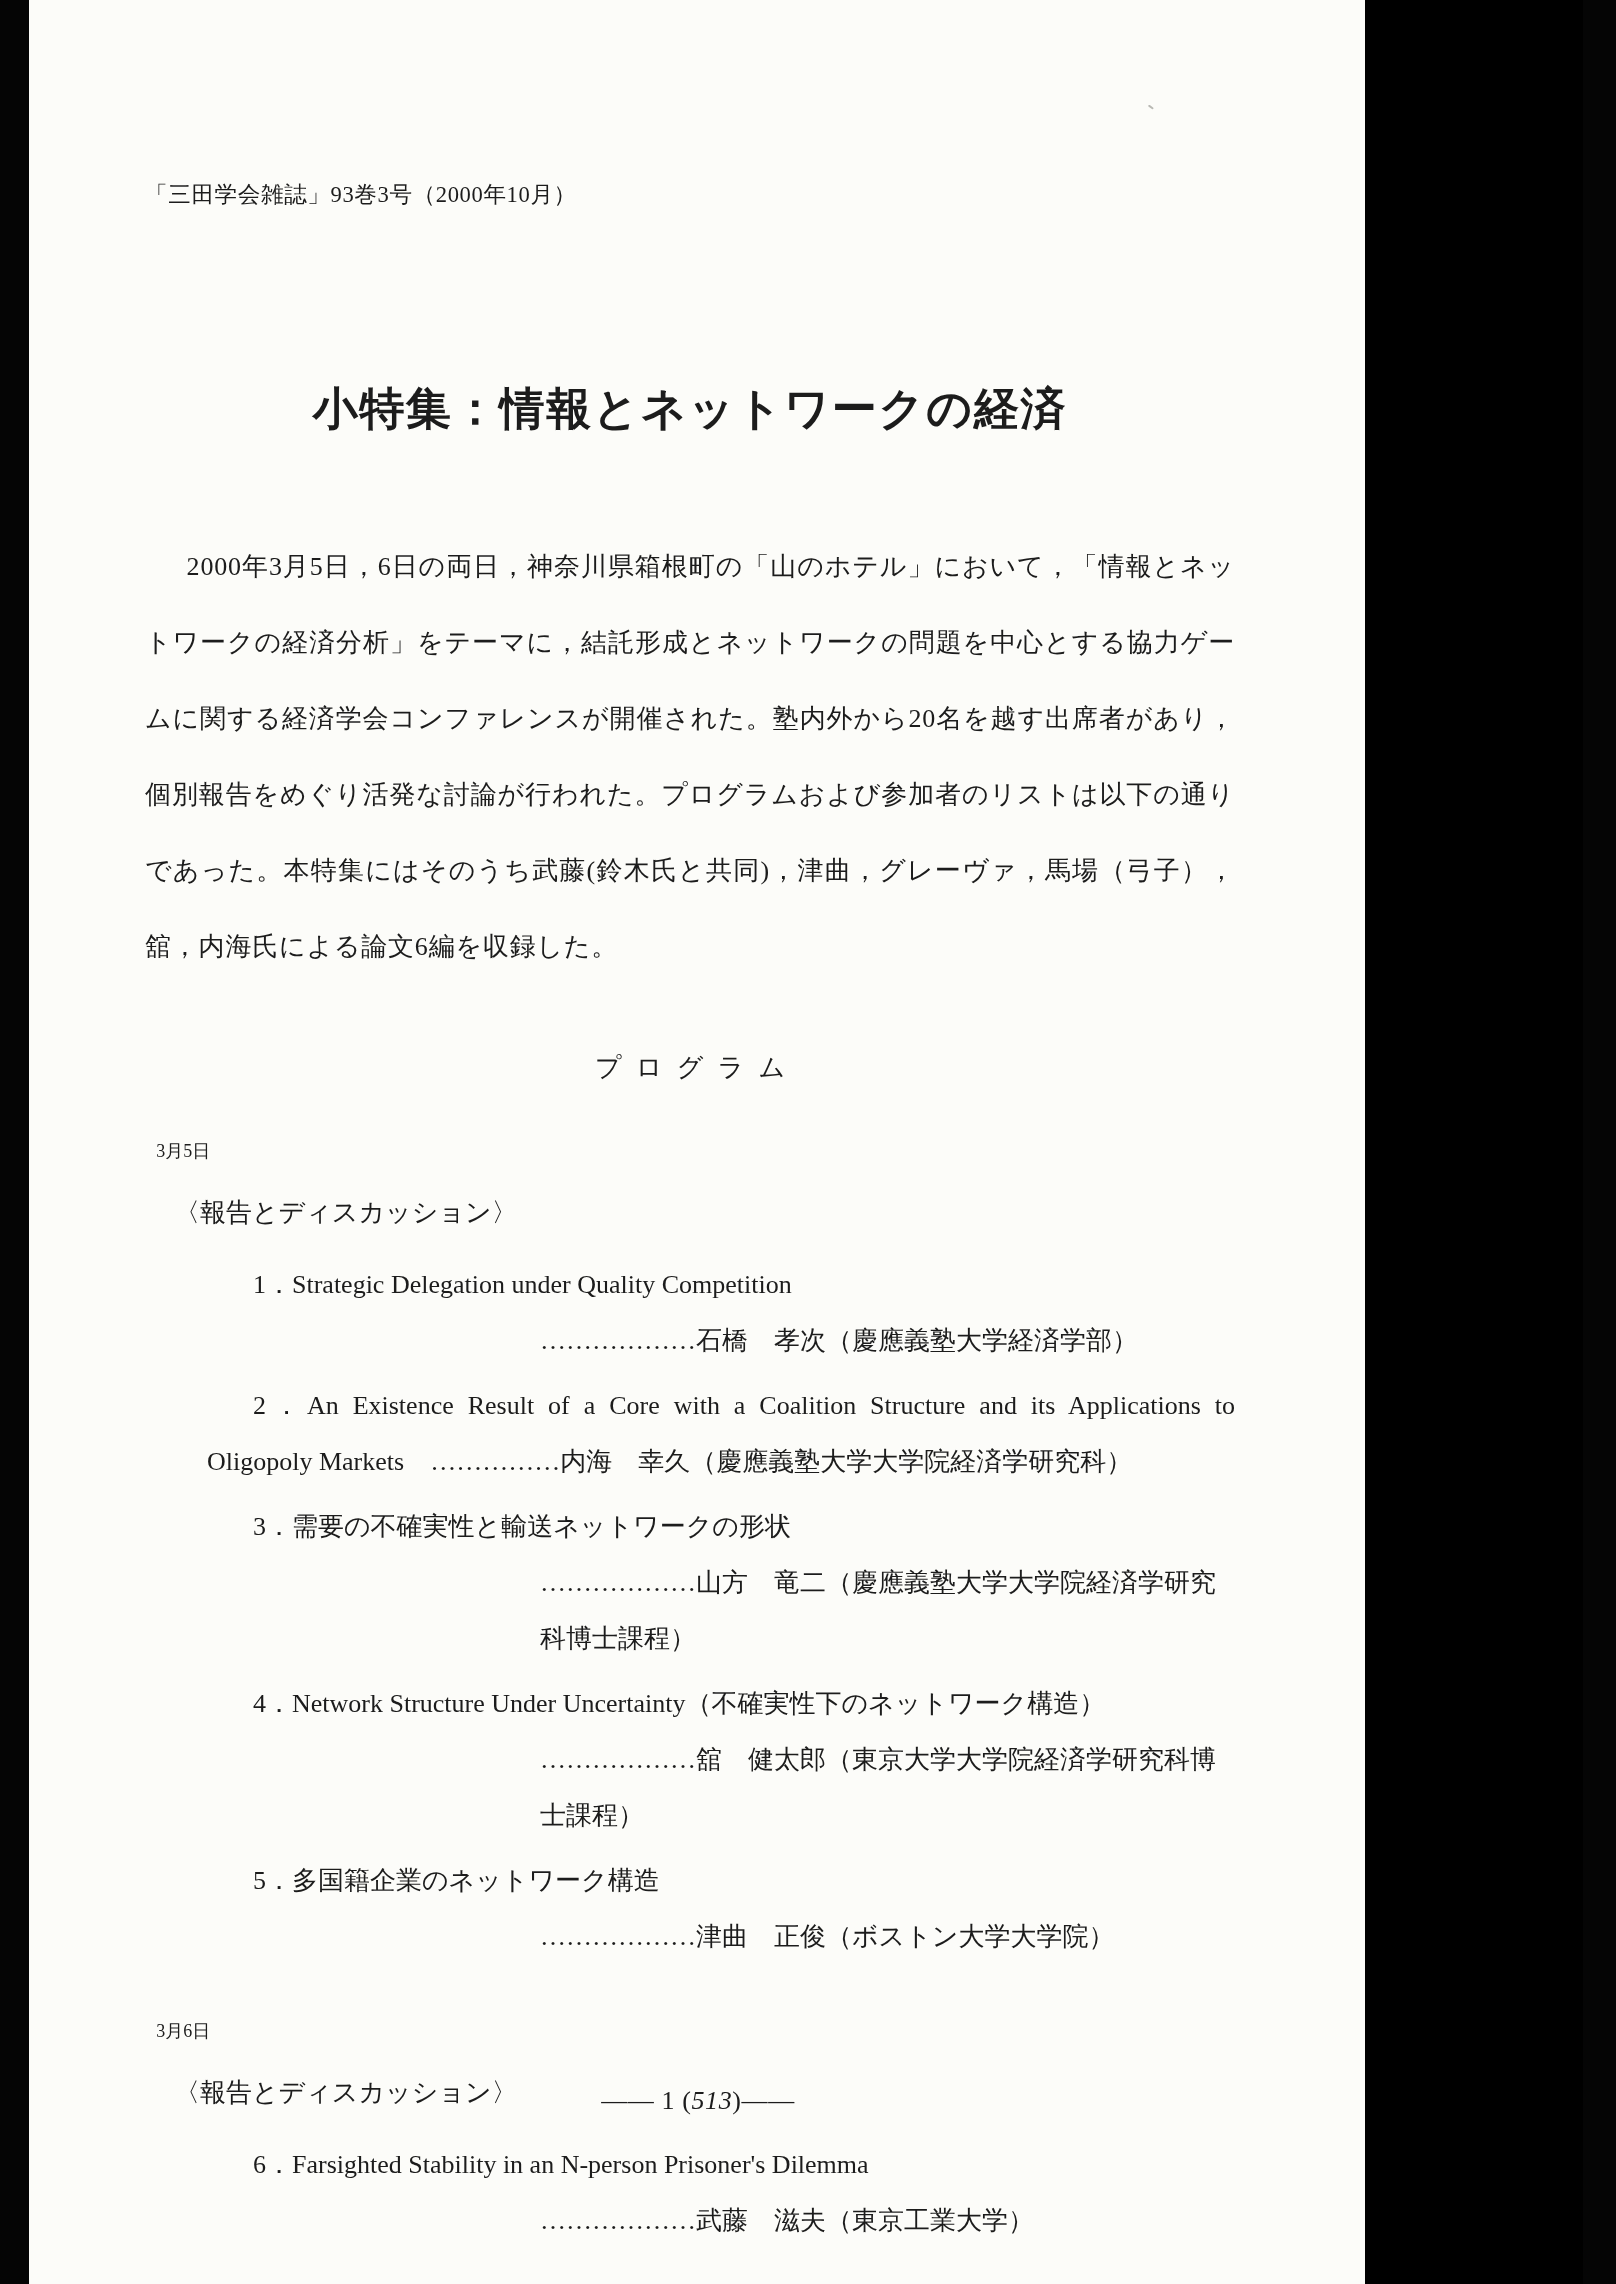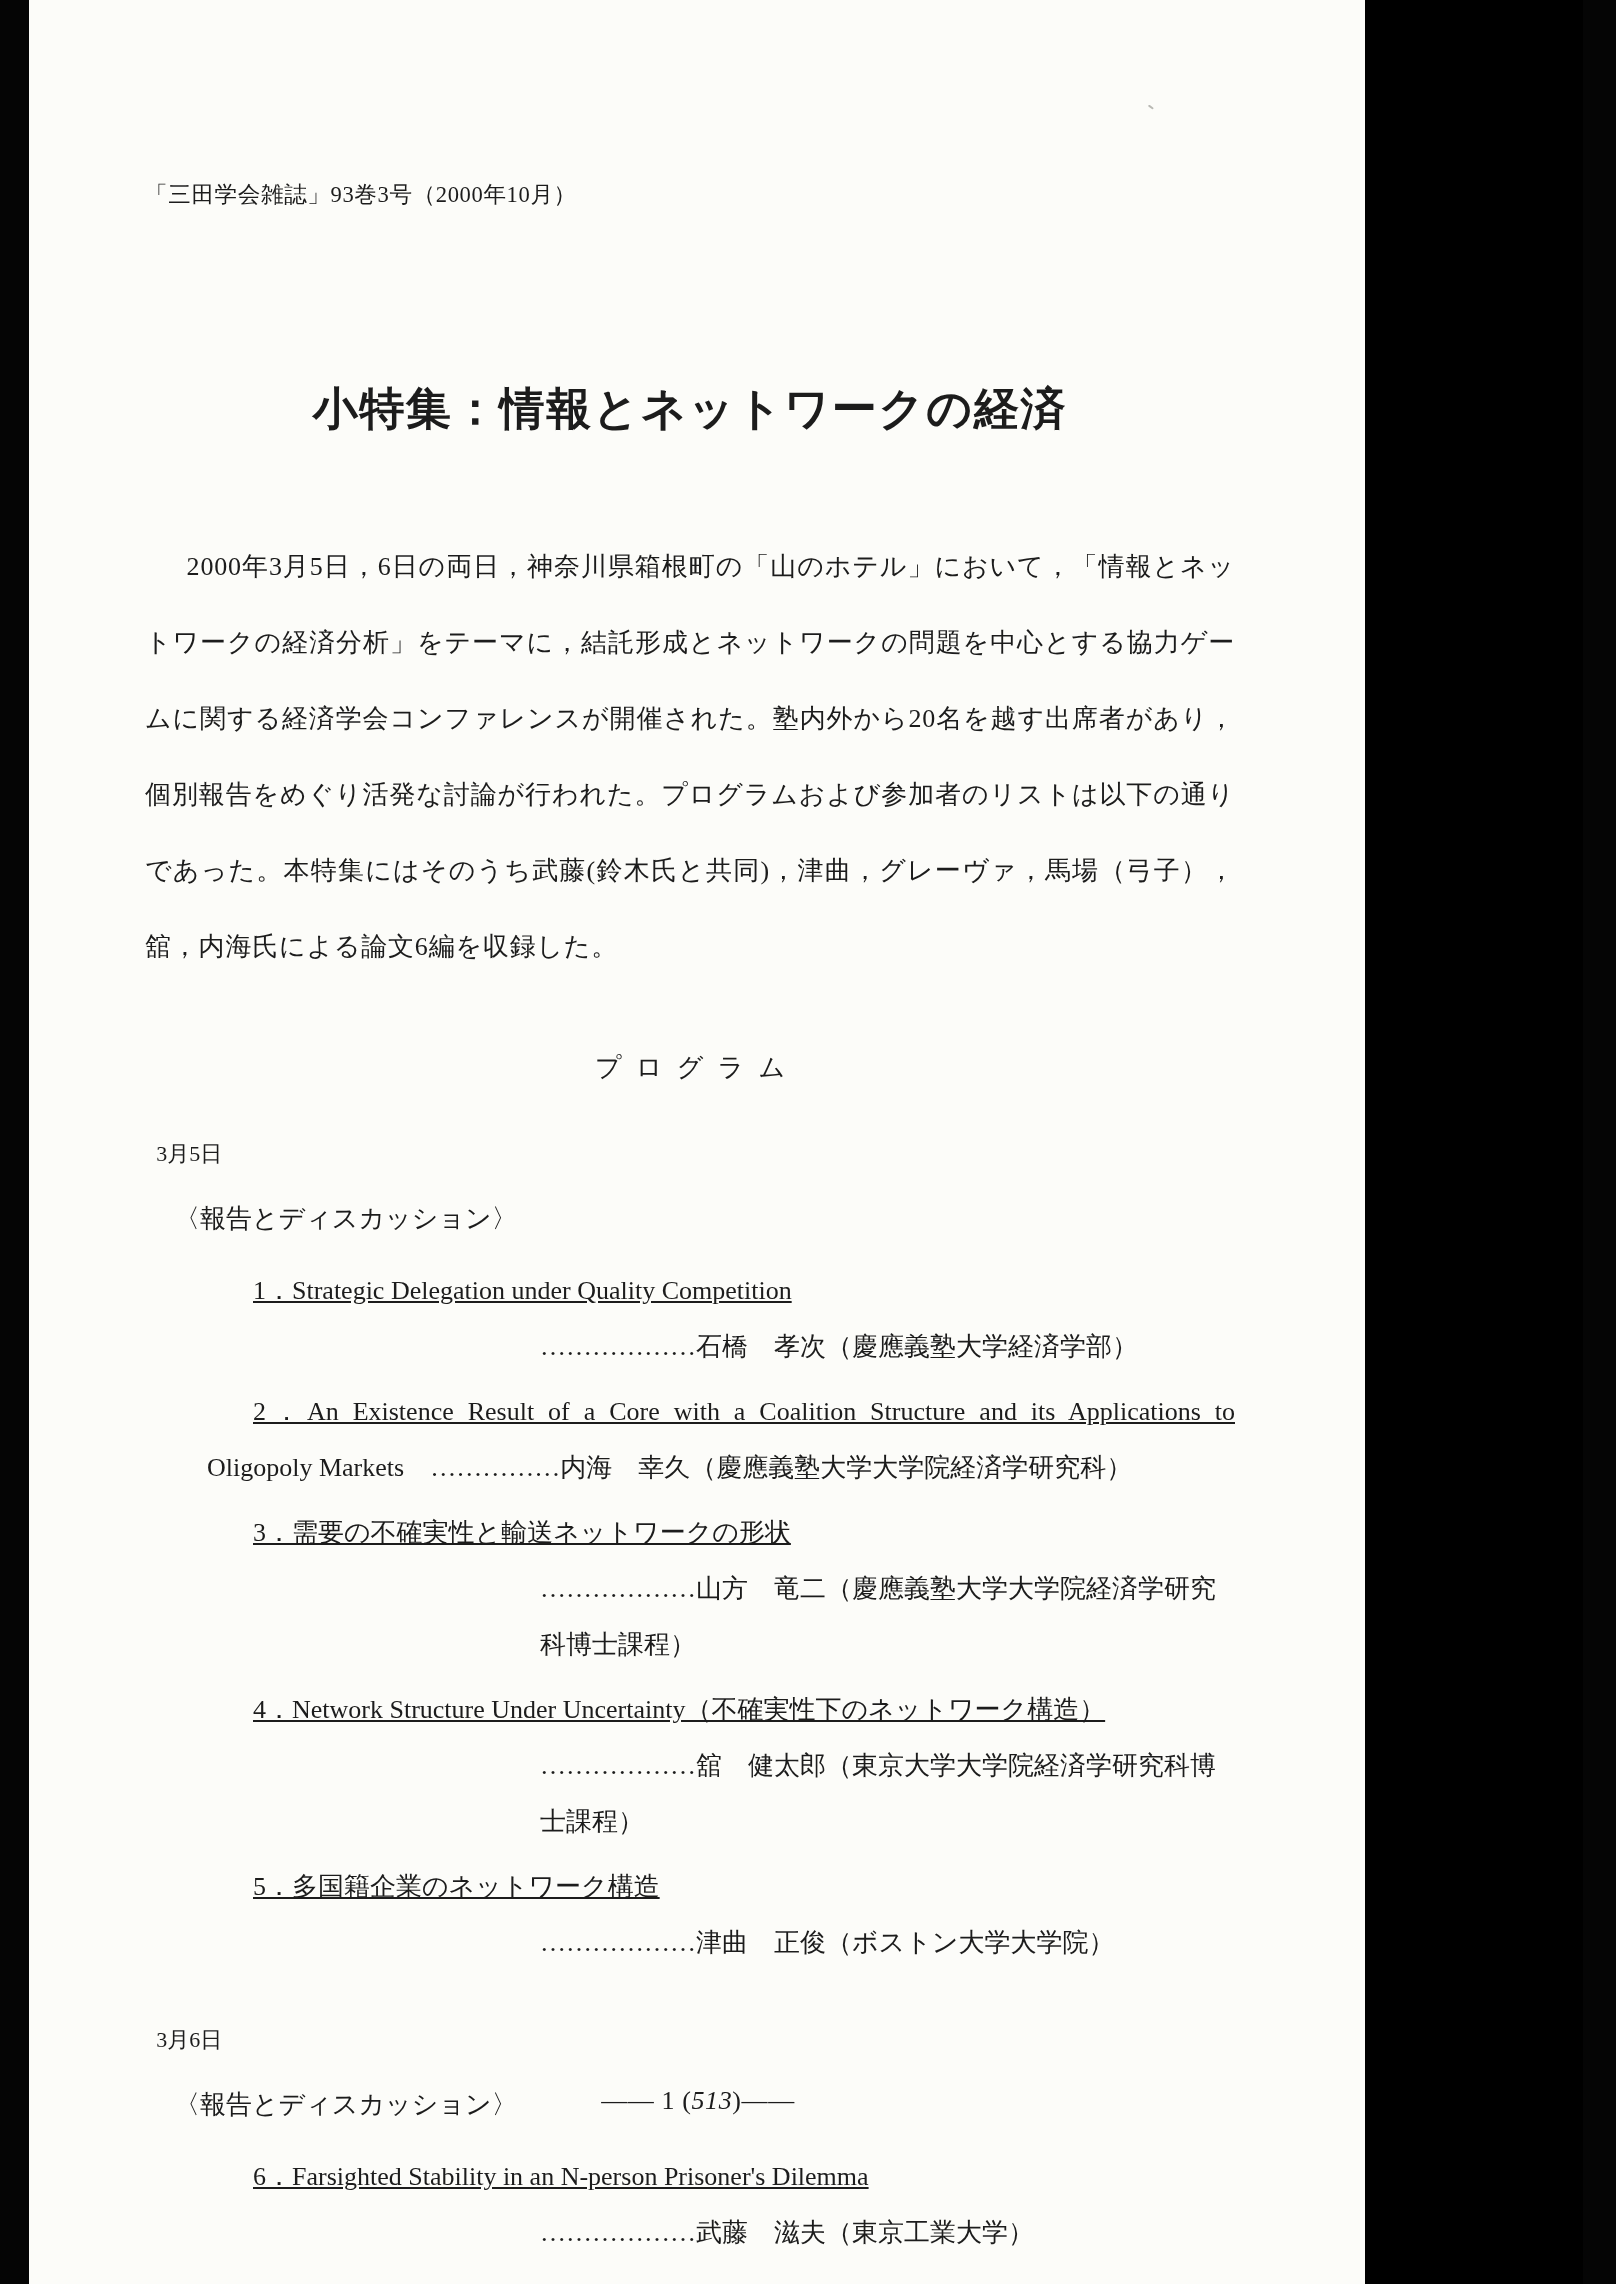--- a/index.html
+++ b/index.html
@@ -67,34 +67,34 @@
   .program-heading {
     margin-top: 65px;
     text-align: center;
     font-size: 26px;
     letter-spacing: 0.55em;
     text-indent: 0.55em;
   }
   .section-date {
     margin-top: 54px;
     margin-left: 11.3px;
-    font-size: 22px;
+    font-size: 18px;
   }
   .section-sub {
     margin-top: 32px;
     margin-left: 29px;
     font-size: 26px;
   }
   .items { margin-top: 27px; }
   .item {
     font-size: 26px;
     line-height: 56px;
     margin-bottom: 9px;
   }
-  .item .line1 { margin-left: 108px; text-decoration: underline; }
+  .item .line1 { margin-left: 108px; }
   .item .line1.justified {
     text-align: justify;
     text-align-last: justify;
   }
   .item .line2 { margin-left: 395px; }
   .item .line2.continuation { margin-left: 62px; }
   .page-footer {
     position: absolute;
     left: 16px;
     right: 0;

